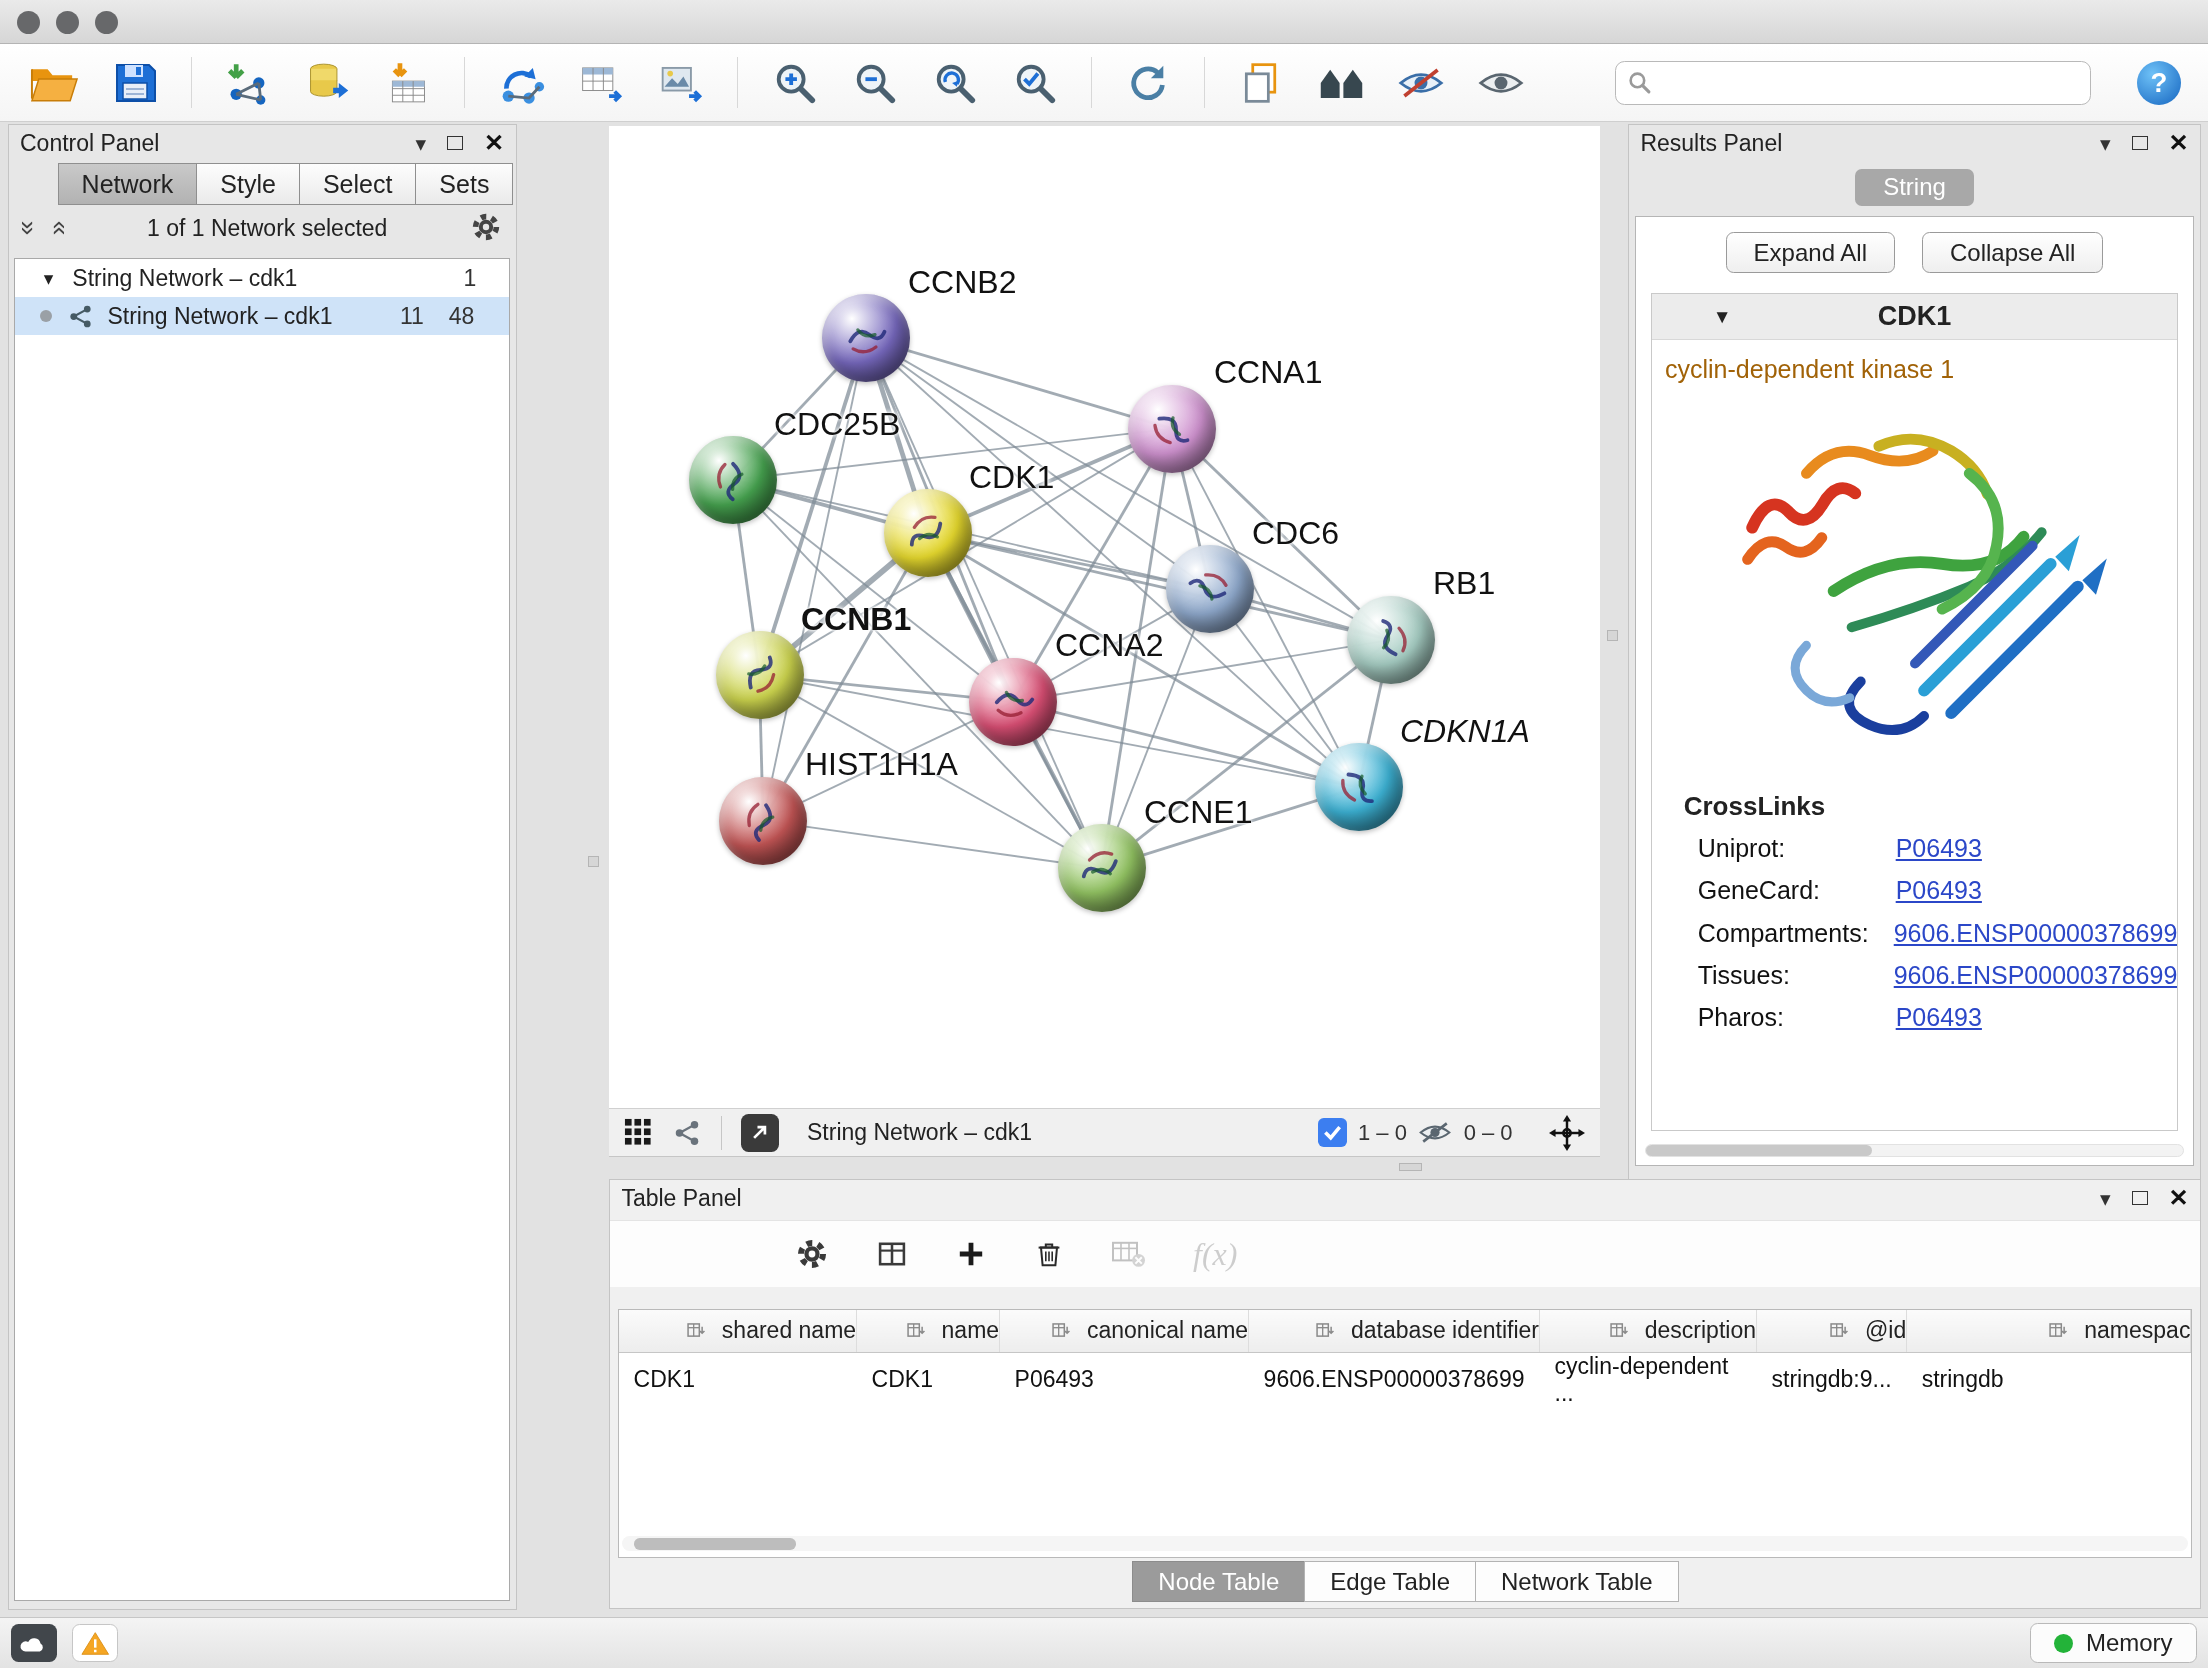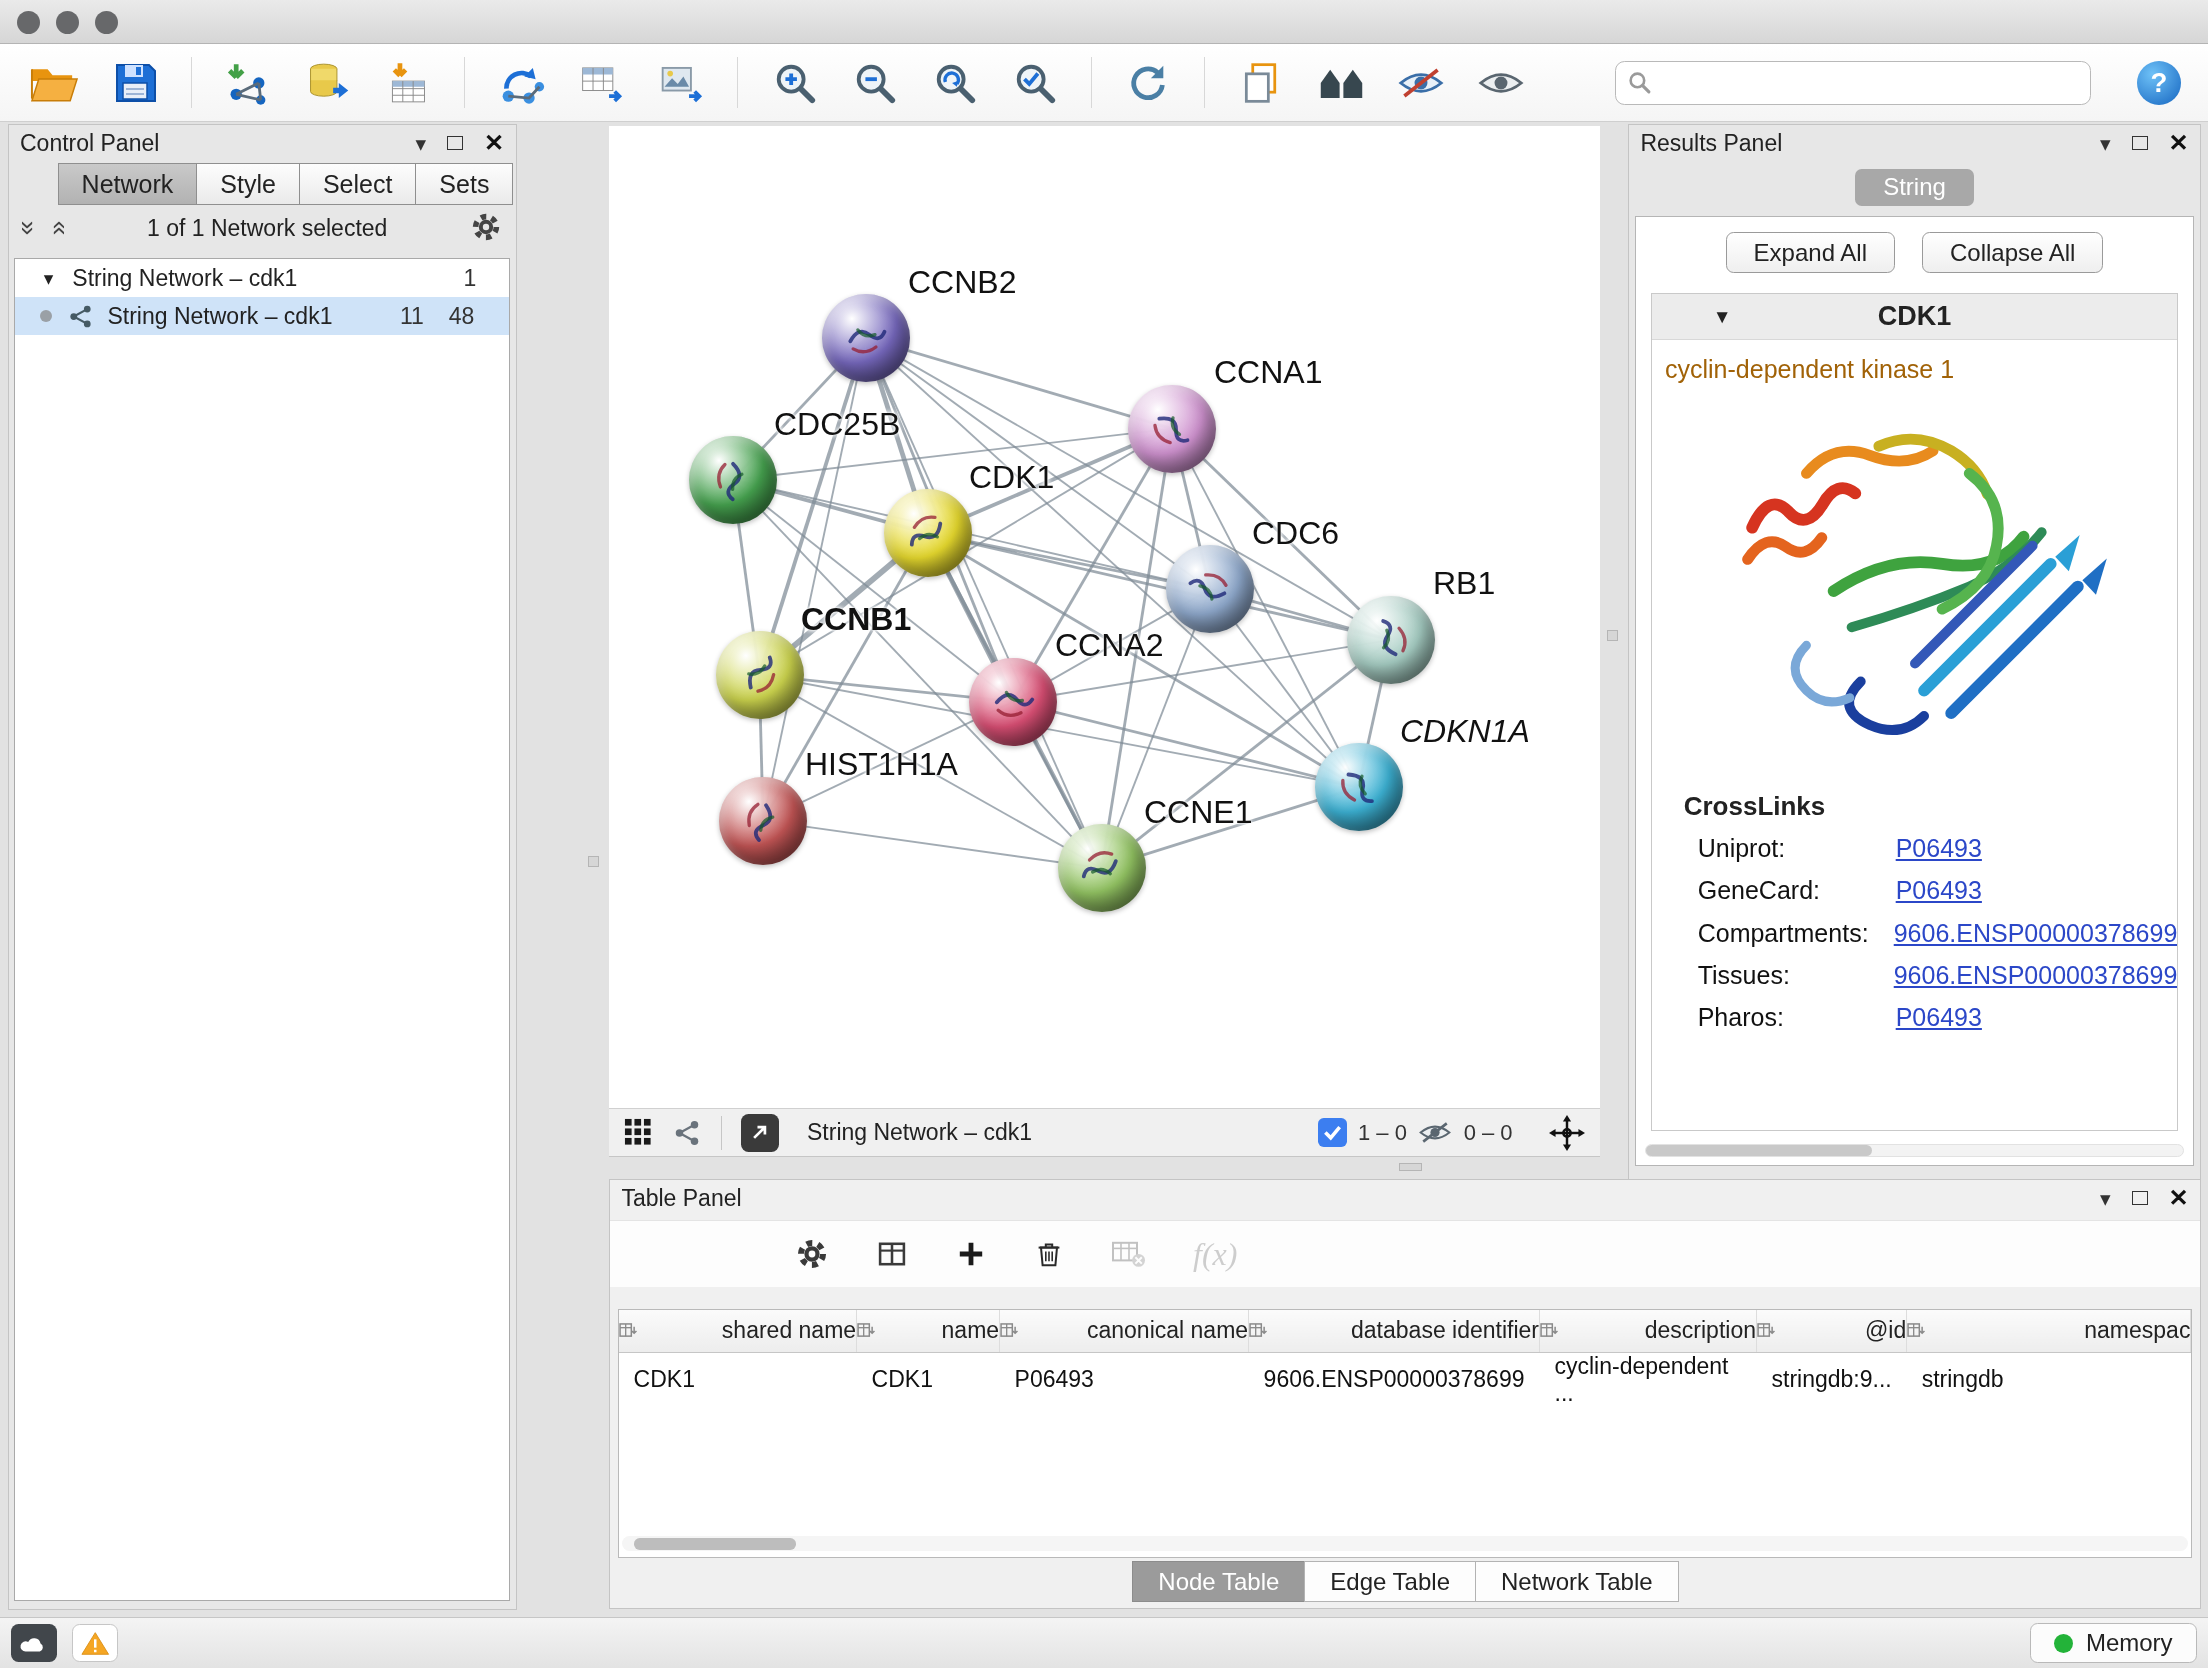--- a/index.html
+++ b/index.html
@@ -87,21 +87,21 @@
 
   
   .table-panel{position:absolute;left:609px;top:1179px;width:1592px;height:430px;background:#f0f0f0;border:1px solid #c4c4c4}
   .tp-toolbar{position:absolute;top:40px;left:0;right:0;height:67px;background:#fdfdfd;display:flex;align-items:center;gap:46px;padding-left:185px;border-top:1px solid #e4e4e4}
   .tp-ic{display:flex;align-items:center;justify-content:center;background:none;border:none;padding:0}
   .tp-ic.disabled{opacity:.35}
   .fx{font-size:32px;font-style:italic;color:#777;font-family:"Liberation Serif",serif}
   .tablewrap{position:absolute;left:7.6px;right:7.6px;top:129px;height:249px;background:#fff;border:1px solid #b9b9b9;overflow:hidden}
   table{border-collapse:collapse;width:100%;font-size:23px}
   th{height:42px;background:linear-gradient(#fbfbfb,#ededed);border-bottom:1px solid #c6c6c6;border-right:1px solid #ddd;font-weight:normal;color:#222}
-  .thwrap{display:flex;align-items:center;justify-content:space-between;gap:16px}
+  .thwrap{display:flex;align-items:center;justify-content:flex-end;gap:16px}
   td{height:40px;padding:0 15px;color:#111}
   .hscroll{position:absolute;left:3.8px;right:3.8px;bottom:5.7px;height:15px;background:#f5f5f5;border-radius:7.6px}
   .hhandle{width:162px;height:11.4px;margin:1.9px 0 0 11.4px;background:#bdbdbd;border-radius:5.7px}
   .tp-tabs{position:absolute;bottom:5.7px;left:0;right:0;display:flex;justify-content:center}
   .ttab{font-size:24px;padding:5.7px 25px;border:1px solid #b3b3b3;background:#fdfdfd;color:#222;margin-right:-1px}
   .ttab.active{background:#9b9b9b;color:#fff;border-color:#8c8c8c}
 
   
   .statusbar{position:absolute;left:0;right:0;bottom:0;height:51px;background:linear-gradient(#f4f4f4,#e3e3e3);border-top:1px solid #c6c6c6;display:flex;align-items:center;gap:15px;padding:0 11.4px}
   .cloudbtn{width:46px;height:38px;background:#41464b;border-radius:7.6px;display:flex;align-items:center;justify-content:center;border:none}

